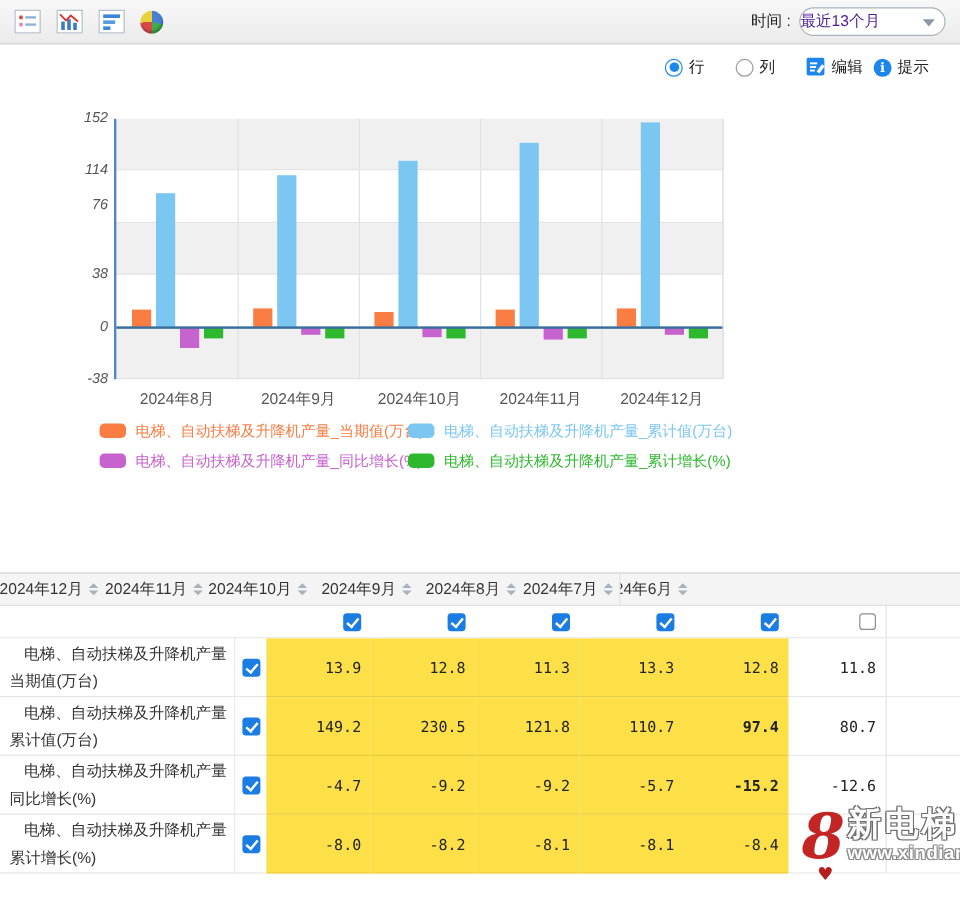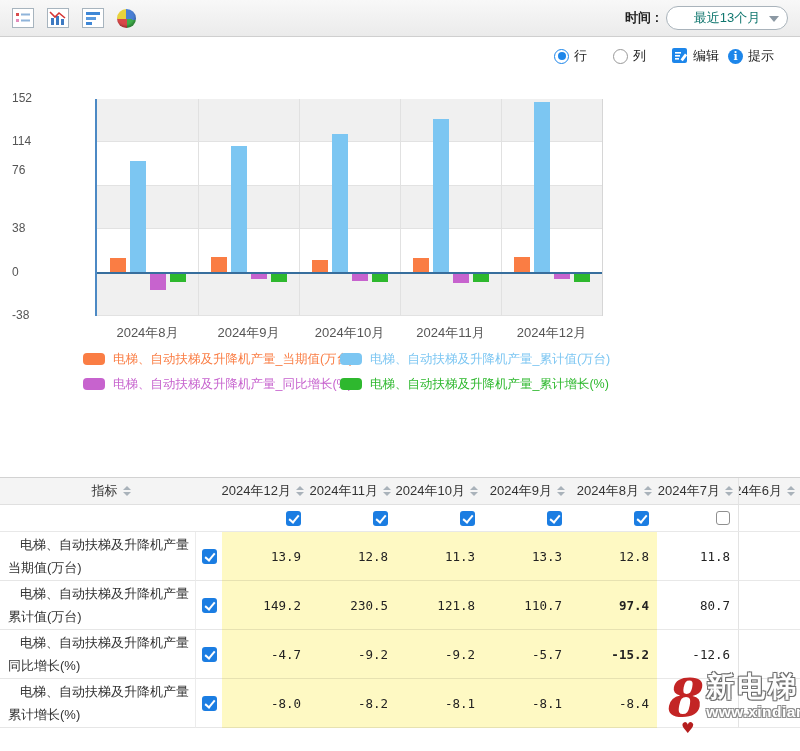--- a/index.html
+++ b/index.html
@@ -6,45 +6,45 @@
   body{font-family:"Liberation Sans",sans-serif;}
   #app{position:relative;width:800px;height:751px;overflow:hidden;background:#fff;}
 
   
   .toolbar{position:absolute;top:0;left:0;width:800px;height:37px;box-sizing:border-box;
     background:linear-gradient(#f8f8f8,#ebebeb);border-bottom:1px solid #cfcfcf;
     display:flex;align-items:center;padding:0 12px;}
   .tool-icons{display:flex;align-items:center;gap:13px;}
   .ticon{display:inline-flex;cursor:pointer;}
   .tb-spacer{flex:1;}
-  .time-label{font-size:13px;font-weight:bold;color:#222;margin-right:7px;}
+  .time-label{font-size:13px;font-weight:normal;color:#222;margin-right:7px;}
   .time-select{width:122px;height:24px;box-sizing:border-box;border:1px solid #a9b3bb;border-radius:12px;
-    background:#fff;display:flex;align-items:center;justify-content:center;position:relative;
-    font-size:13px;color:#0f766e;cursor:pointer;}
+    background:#fff;display:flex;align-items:center;justify-content:flex-start;position:relative;
+    font-size:13px;color:#4c1d95;cursor:pointer;}
   .time-select .arrow{position:absolute;right:8px;top:9px;width:0;height:0;
     border-left:5px solid transparent;border-right:5px solid transparent;border-top:6px solid #8b98a3;}
 
   
   .controls{position:absolute;top:47px;right:26px;display:flex;align-items:center;gap:9px;
     font-size:13px;color:#222;}
   .ctl-group{display:flex;align-items:center;gap:5px;cursor:pointer;}
   .radio{width:15px;height:15px;border-radius:50%;border:1px solid #999;background:#fff;
     box-sizing:border-box;display:inline-flex;align-items:center;justify-content:center;}
   .radio.sel{border-color:#1d86ea;}
   .radio.sel .dot{width:8px;height:8px;border-radius:50%;background:#1d86ea;}
   .gap{width:8px;}
   .info-circle{width:15px;height:15px;border-radius:50%;background:#1d86ea;color:#fff;
     font-size:11px;font-weight:bold;display:inline-flex;align-items:center;justify-content:center;
     font-family:"DejaVu Serif",serif;}
 
   
   #chart-layer{position:absolute;left:0;top:0;width:800px;height:470px;}
   .band{position:absolute;left:97px;width:505px;}
   .vgrid{position:absolute;width:1px;background:#e1e1e1;}
-  .ytick{position:absolute;width:78px;left:12px;font-size:12px;color:#555;}
+  .ytick{position:absolute;width:78px;left:12px;text-align:right;font-size:12px;color:#555;font-style:italic;}
   .xtick{position:absolute;text-align:center;font-size:13px;color:#555;}
   .bar{position:absolute;width:16px;}
   .zeroline{position:absolute;left:97px;width:505px;height:2px;background:#376e9d;}
   .yaxis{position:absolute;width:2px;background:#4c89c4;}
   .plot-right{position:absolute;width:1px;background:#d6d6d6;}
 
   .legend{position:absolute;left:83px;top:350px;display:grid;grid-template-columns:257px auto;
     row-gap:7px;}
   .legend-item{display:flex;align-items:center;gap:8px;height:18px;cursor:pointer;}
   .legend-swatch{width:22px;height:12px;border-radius:4px;flex:0 0 auto;}
@@ -54,21 +54,21 @@
   #table{position:absolute;left:0;top:477px;width:800px;}
   .trow{display:flex;width:800px;box-sizing:border-box;}
   .thead{height:28px;background:#f4f4f4;border-top:1px solid #d2d2d2;border-bottom:1px solid #e0e0e0;}
   .tcheckrow{height:27px;background:#fff;border-bottom:1px solid #e8e8e8;}
   .tdata{height:49px;}
   .cell{box-sizing:border-box;display:flex;align-items:center;}
   .hcell{justify-content:flex-end;padding-right:5px;font-size:13px;color:#333;}
   .hcell-first{justify-content:center;font-size:13px;color:#333;}
   .ncell{justify-content:flex-end;padding-right:8px;font-family:"DejaVu Sans Mono",monospace;
     font-size:12.5px;color:#222;border-bottom:1px solid rgba(0,0,0,0.09);}
-  .green{background:#fef9c3;text-align:center;}
+  .green{background:#fde047;text-align:center;}
   .labelcell{flex-direction:column;align-items:flex-start;justify-content:center;
     border-right:1px solid #ececec;border-bottom:1px solid #e6e6e6;font-size:13px;color:#333;line-height:23px;}
   .labelcell .l1{margin-left:20px;}
   .labelcell .l2{margin-left:8px;}
   .cbcell{justify-content:center;border-bottom:1px solid #e6e6e6;}
   .sort{display:inline-flex;flex-direction:column;gap:2px;margin-left:5px;}
   .sort i{display:block;width:0;height:0;border-left:4px solid transparent;border-right:4px solid transparent;}
   .sort .up{border-bottom:4px solid #a9b2ba;}
   .sort .dn{border-top:4px solid #a9b2ba;}
   .cb{width:15px;height:15px;border-radius:3px;background:#1b7de2;position:relative;cursor:pointer;flex:0 0 auto;}
@@ -226,27 +226,20 @@
         </div>
         <div class="legend-item">
           <div class="legend-swatch" style="background: rgb(46, 184, 46);"></div>
           <div class="legend-text" style="color: rgb(46, 184, 46);">电梯、自动扶梯及升降机产量_累计增长(%)</div>
         </div>
       </div>
     </div>
 
   <div id="table">
       <div class="trow thead">
-        <div class="cell hcell-first" style="width: 222px;">
-          <span>指标</span>
-          <span class="sort">
-            <i class="up"></i>
-            <i class="dn"></i>
-          </span>
-        </div>
         <div class="cell hcell" style="width: 87px; overflow: hidden;">
           <span style="white-space: nowrap;">2024年12月</span>
           <span class="sort">
             <i class="up"></i>
             <i class="dn"></i>
           </span>
         </div>
         <div class="cell hcell" style="width: 87px; overflow: hidden;">
           <span style="white-space: nowrap;">2024年11月</span>
           <span class="sort">

